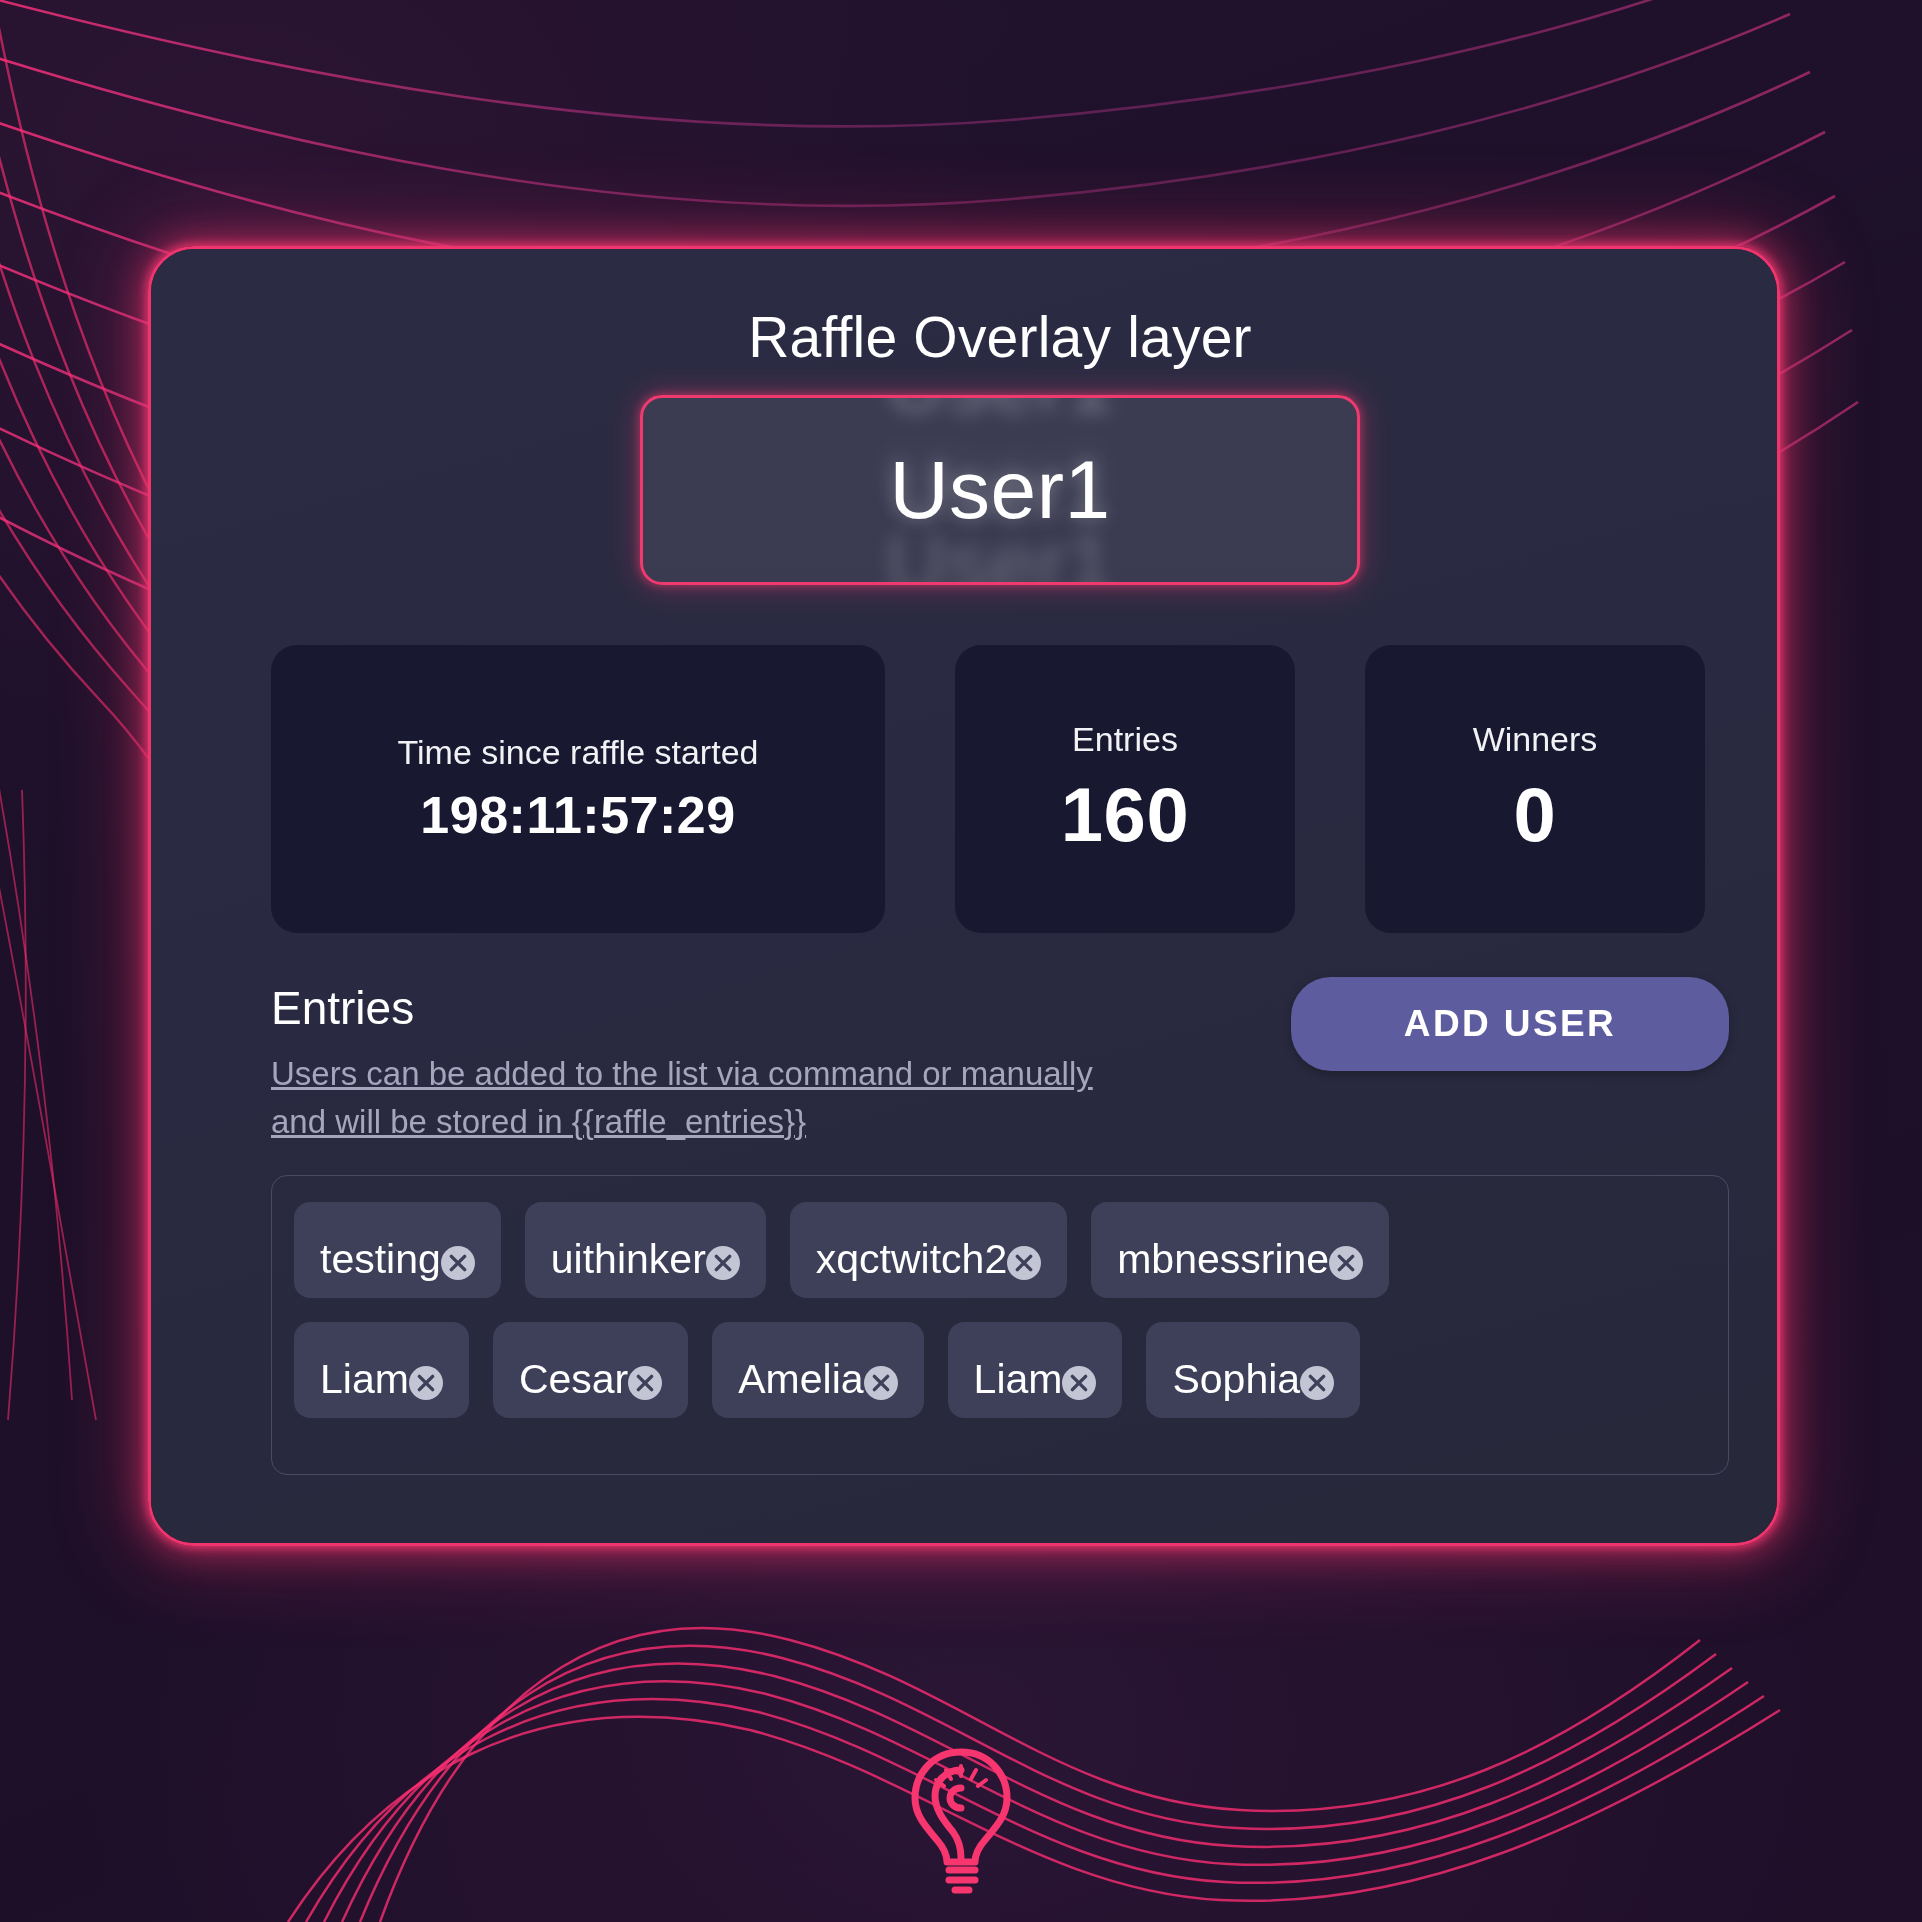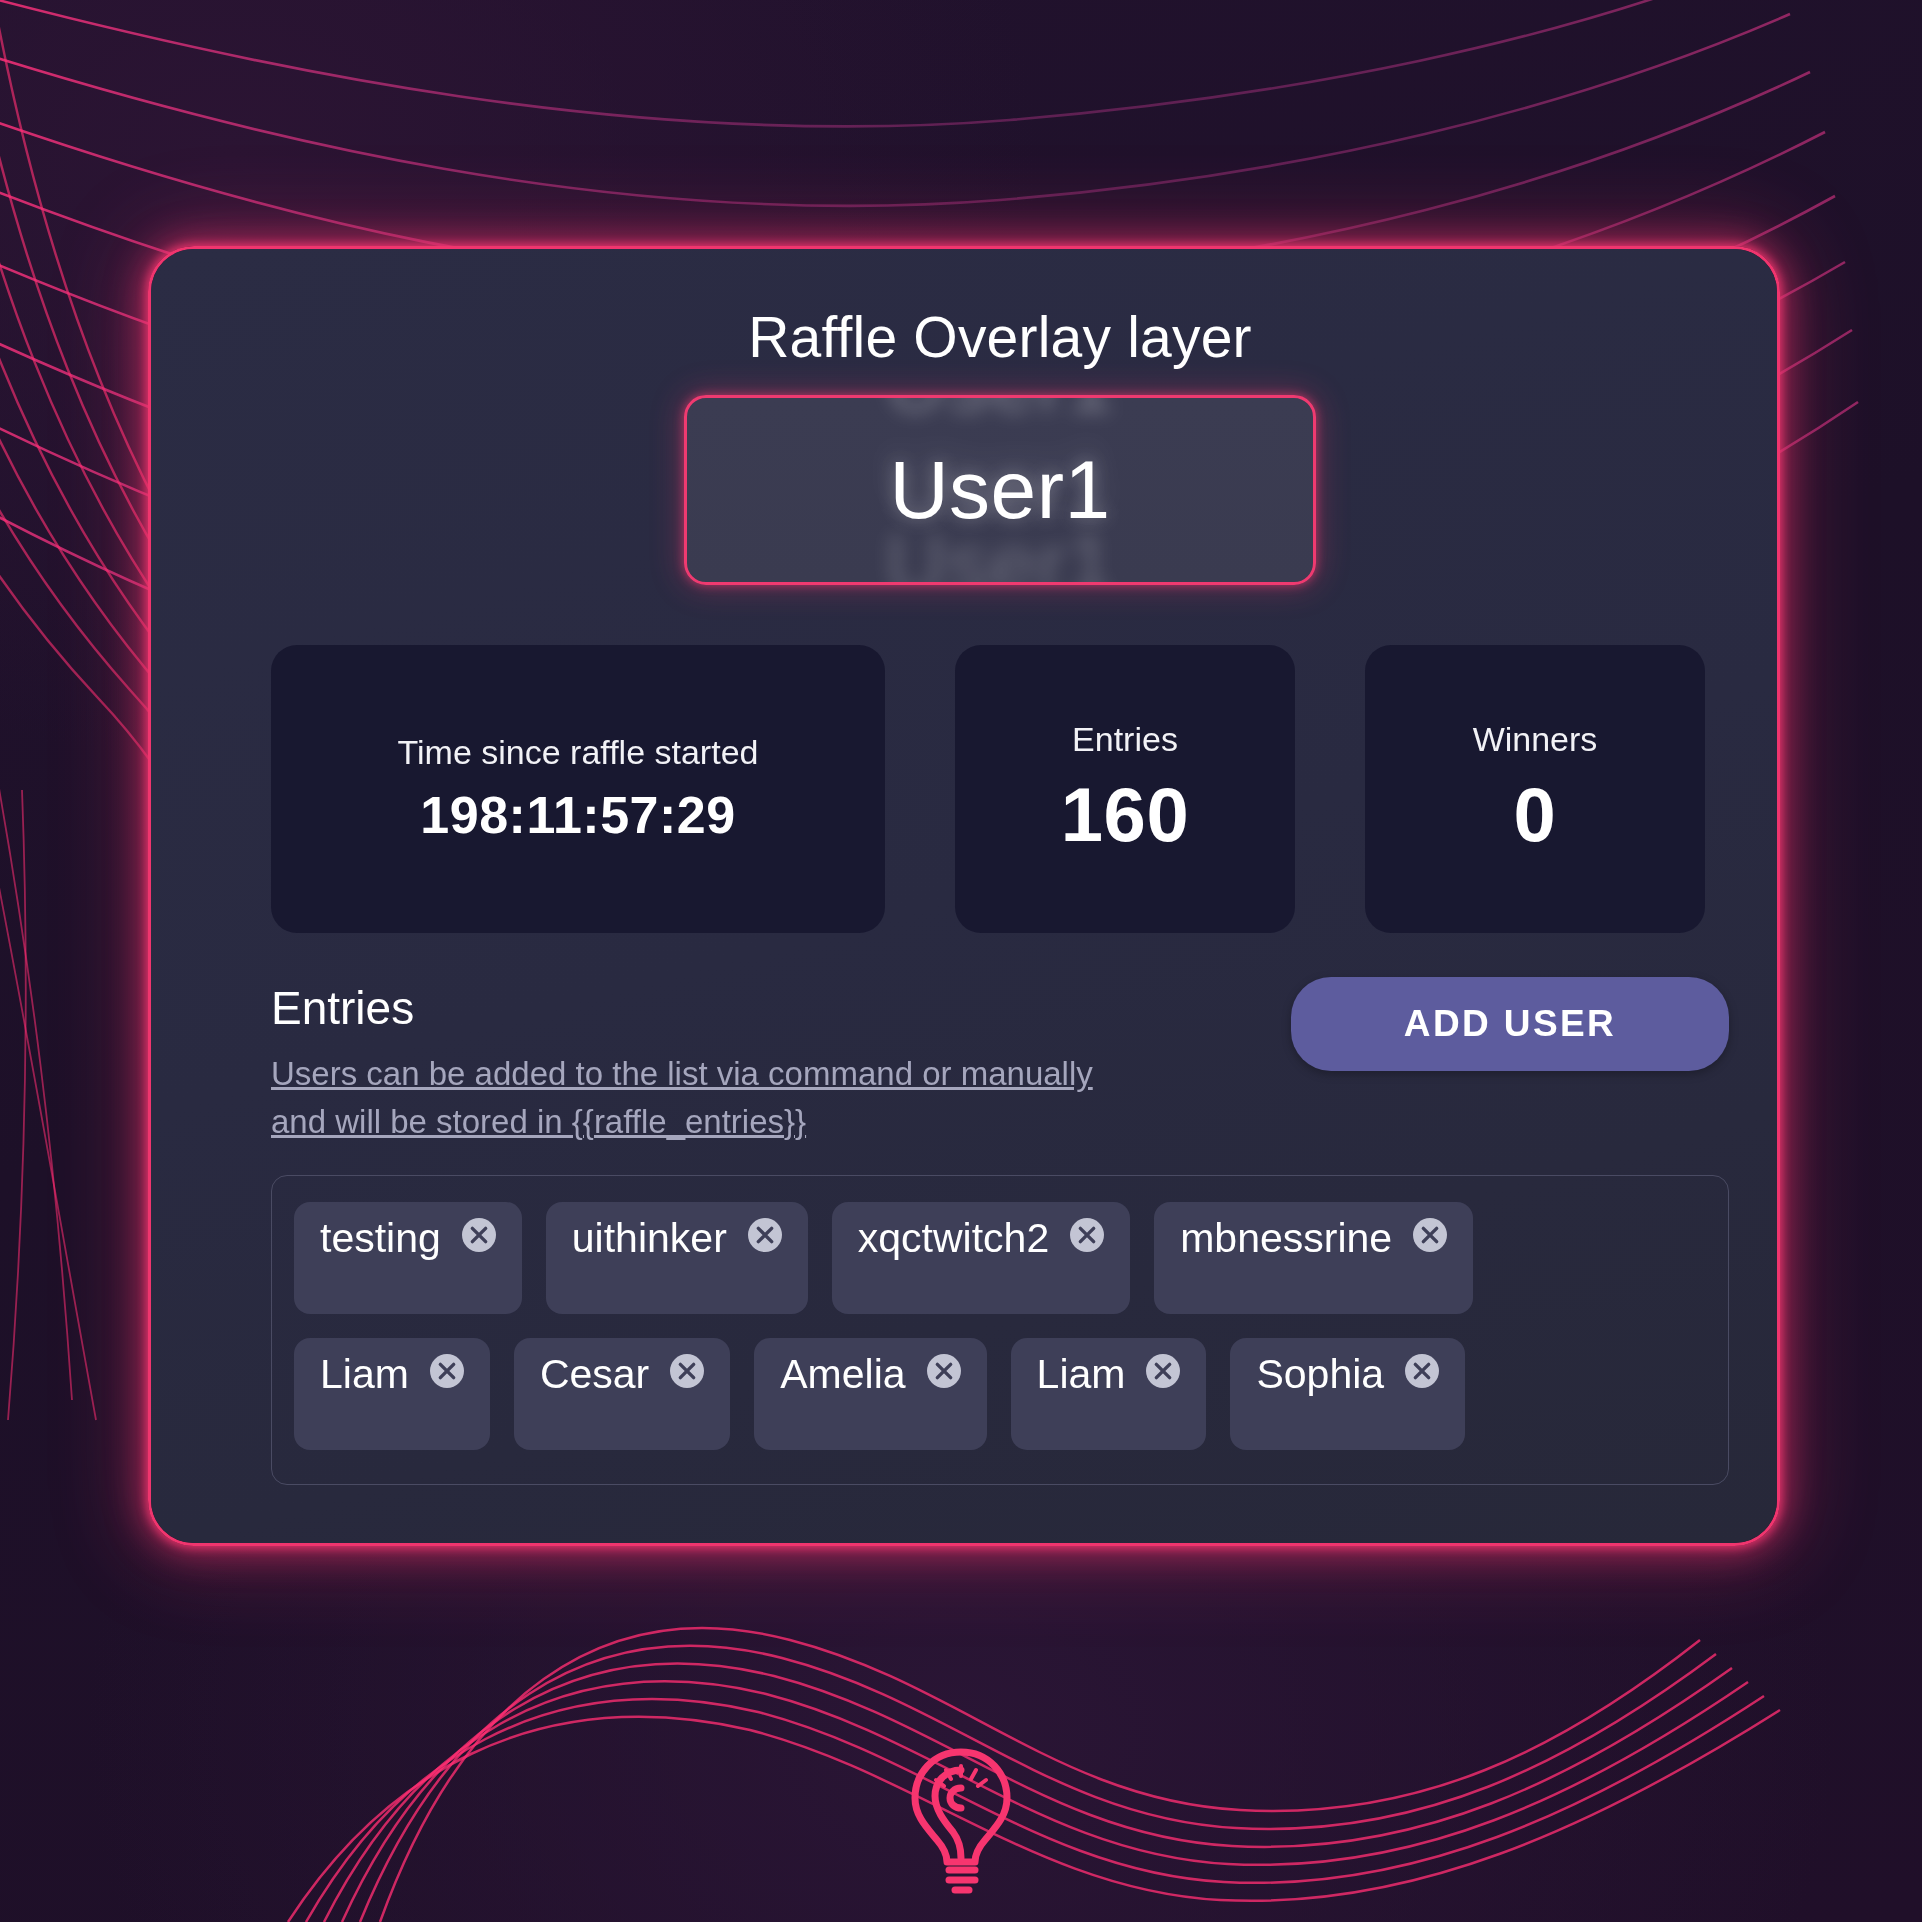--- a/index.html
+++ b/index.html
@@ -67,21 +67,21 @@
     font-size: 57px;
     font-weight: 400;
     letter-spacing: 0.2px;
     line-height: 1.15;
     margin-bottom: 24px;
   }
 
   
   .spinner-box {
     position: relative;
-    width: 632px;
+    width: 720px;
     height: 190px;
     margin: 0 auto;
     border-radius: 22px;
     border: 3px solid #ef3a70;
     background: linear-gradient(180deg, #3b3c52 0%, #3a3b50 100%);
     box-shadow:
       0 0 10px 1px rgba(239,58,112,0.55),
       0 0 30px 4px rgba(239,58,112,0.28);
     overflow: hidden;
     display: flex;
@@ -198,26 +198,26 @@
   }
   .chip-row {
     display: flex;
     flex-wrap: wrap;
     gap: 24px;
     margin-bottom: 24px;
   }
   .chip-row:last-child { margin-bottom: 0; }
   .chip {
     display: inline-flex;
-    align-items: flex-start;
-    gap: 21px;
+    align-items: flex-end;
+    gap: 0;
     background: #3e3f58;
     border-radius: 16px;
     padding: 16px 26px 18px 26px;
-    height: 112px;
+    height: 96px;
   }
   .chip-label {
     color: #ffffff;
     font-size: 41px;
     font-weight: 400;
     line-height: 1;
     white-space: nowrap;
   }
   .chip-x {
     width: 34px;

